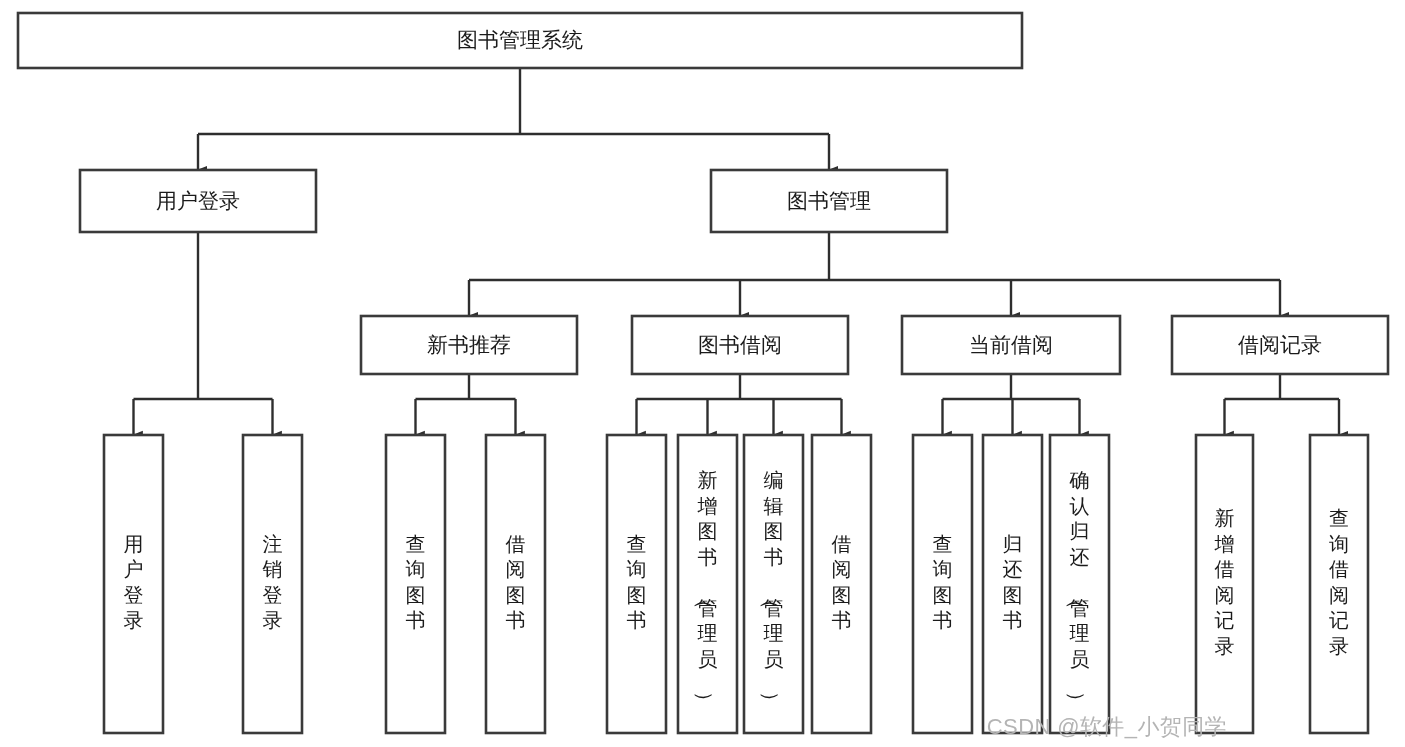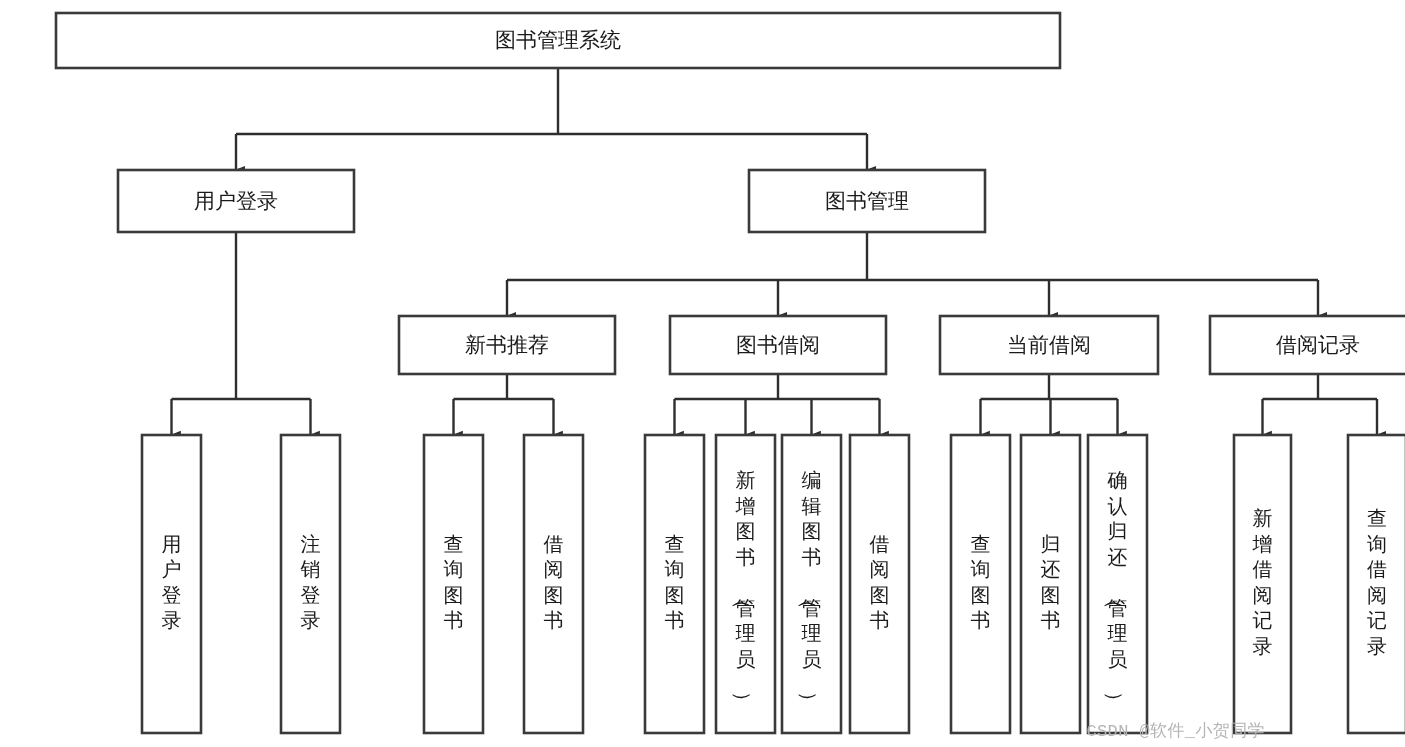--- a/index.html
+++ b/index.html
@@ -13,21 +13,20 @@
     font-family: "Liberation Sans", "DejaVu Sans", sans-serif;
     overflow: hidden;
     position: relative;
   }
   #diagram-root {
     position: absolute;
     left: 0;
     top: 0;
     width: 1235px;
     height: 747px;
-    margin-left: 38px;
   }
   svg.flow {
     display: block;
     width: 1405px;
     height: 747px;
   }
   .node-rect {
     fill: #ffffff;
     stroke: #3a3a3a;
     stroke-width: 2.6;
@@ -48,22 +47,22 @@
   }
   .connector {
     stroke: #2e2e2e;
     stroke-width: 2.4;
     fill: none;
   }
   .watermark {
     position: absolute;
     right: 8px;
     bottom: 5px;
-    font-family: Liberation Mono, monospace;
-    font-size: 17px;
+    font-family: Liberation Sans, sans-serif;
+    font-size: 22px;
     color: #b4b4b4;
     letter-spacing: 0.4px;
     white-space: nowrap;
     pointer-events: none;
   }
 </style>
 </head>
 <body>
 
 <div id="diagram-root">

